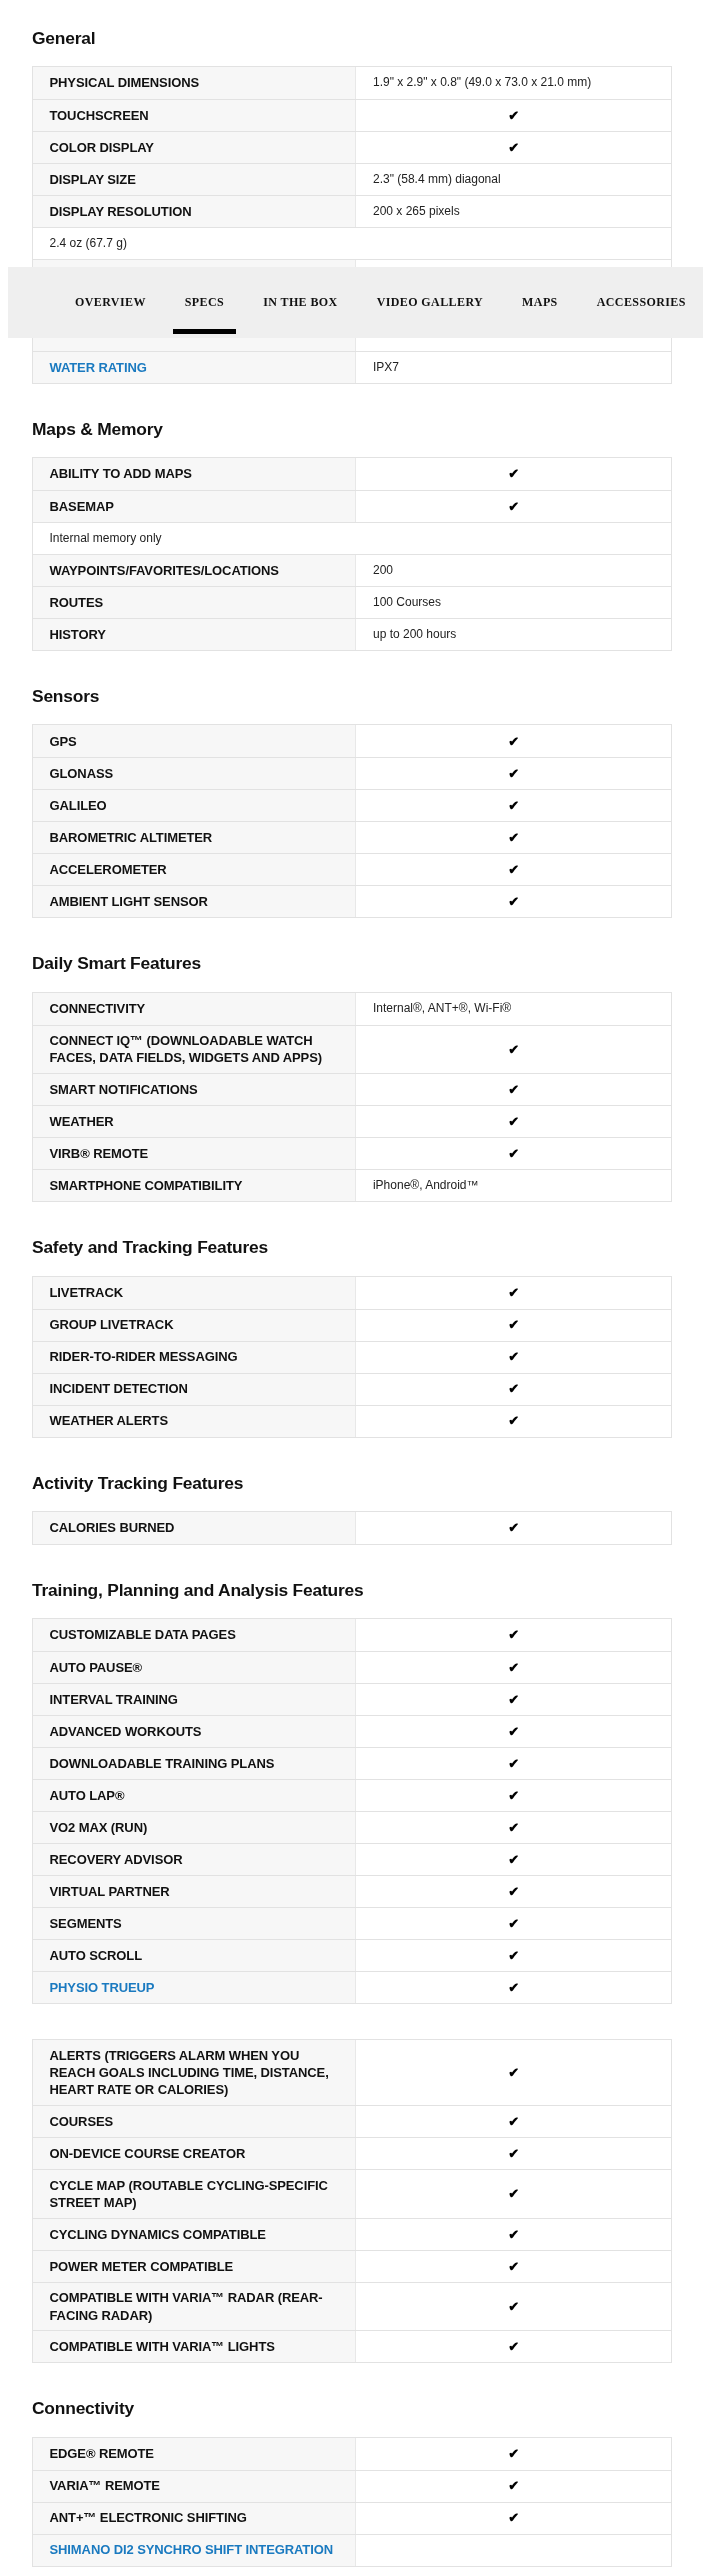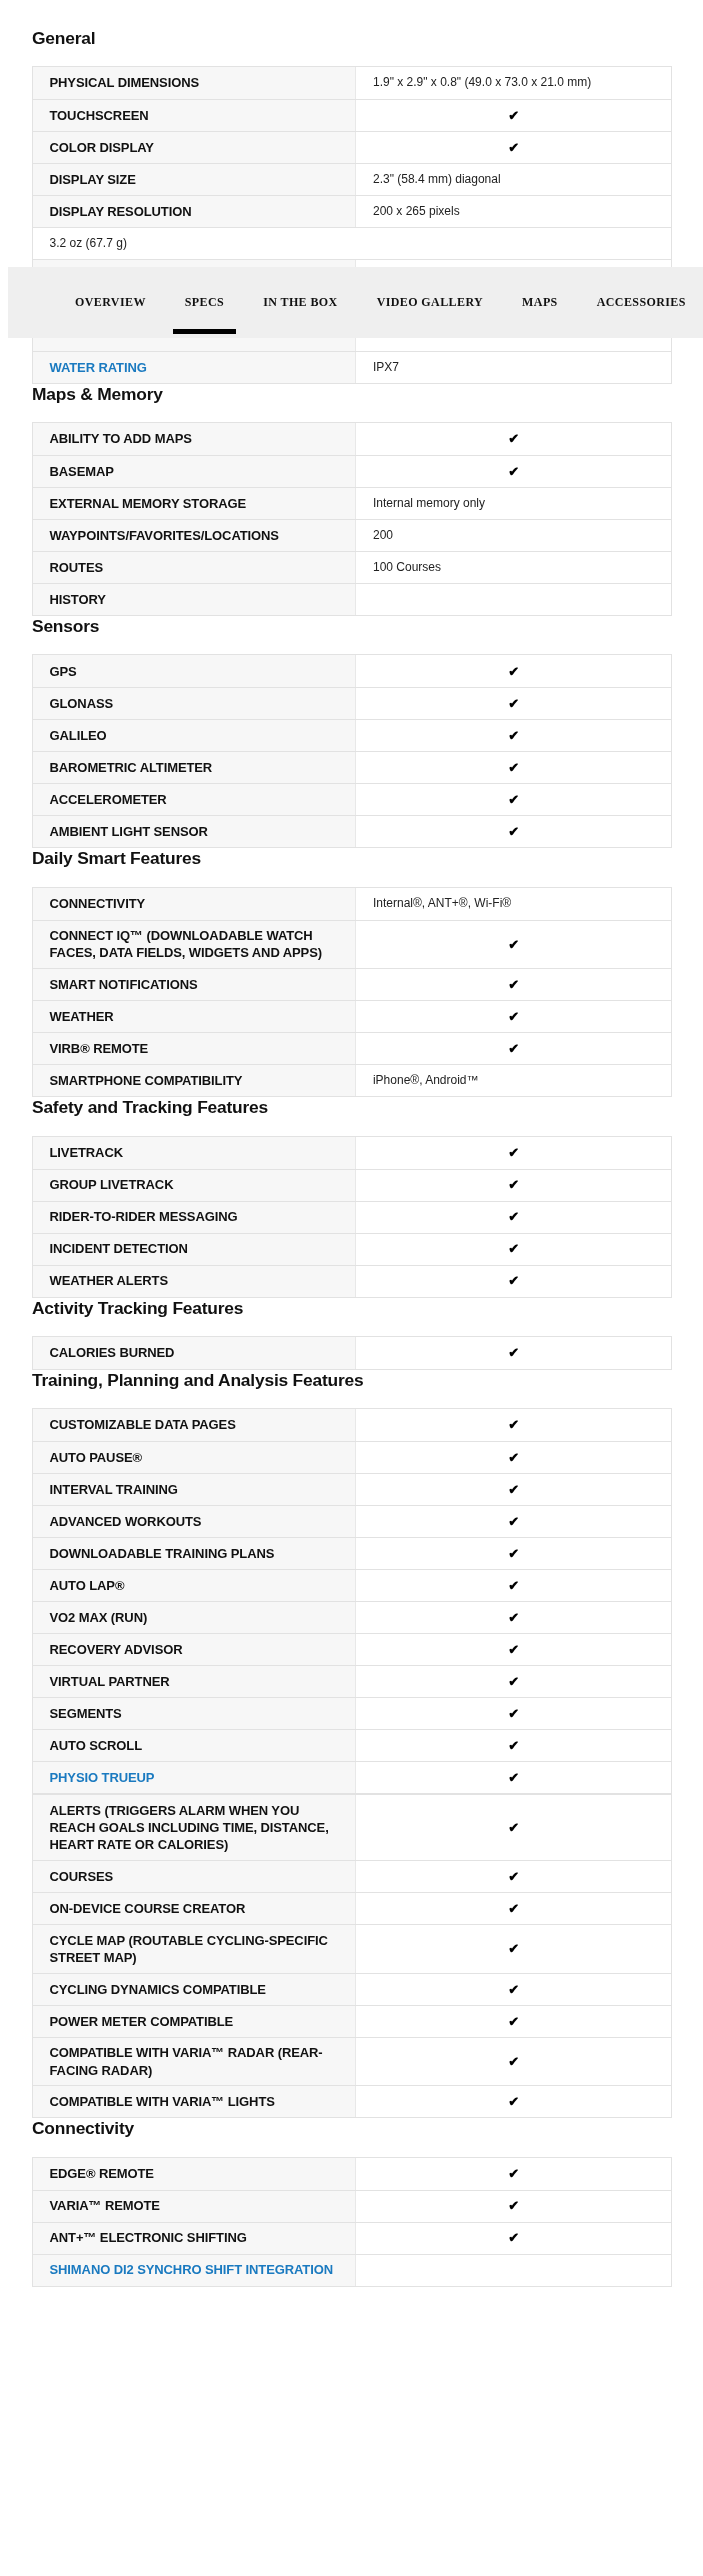--- a/index.html
+++ b/index.html
@@ -13,21 +13,21 @@
   }
   .page {
     position: relative;
     width: 704px;
     height: 2576px;
     border-radius: 6px;
   }
   .content {
     padding: 27.5px 32px 0 32px;
   }
-  .spec-section { }
+  .spec-section { margin-top: 35px; }
   .spec-section:first-child { margin-top: 0; }
   .section-title {
     font-size: 17.4px;
     line-height: 20px;
     font-weight: bold;
     color: #111;
     letter-spacing: -0.2px;
     margin: 0 0 18.3px 0;
   }
   .spec-table {
@@ -144,21 +144,21 @@
     <div class="spec-label">DISPLAY SIZE</div>
     <div class="spec-value">2.3" (58.4 mm) diagonal</div>
   </div>
 
   <div class="spec-row">
     <div class="spec-label">DISPLAY RESOLUTION</div>
     <div class="spec-value">200 x 265 pixels</div>
   </div>
 
   <div class="spec-row">
-    <div class="spec-value">3.2 oz (67.7 g)</div>
+    <div class="spec-value">2.4 oz (67.7 g)</div>
   </div>
 
   <div class="spec-row obscured">
     <div class="spec-label"></div>
     <div class="spec-value"></div>
   </div>
 
   <div class="spec-row">
     <div class="spec-label link">WATER RATING</div>
     <div class="spec-value">IPX7</div>
@@ -177,36 +177,36 @@
   </div>
 
   <div class="spec-row">
     <div class="spec-label">BASEMAP</div>
     <div class="spec-value check">
               <span class="check-glyph">✔</span>
             </div>
   </div>
 
   <div class="spec-row">
-    <div class="spec-label">EXTERNAL MEMORY STORAGE</div>
     <div class="spec-value">Internal memory only</div>
   </div>
 
   <div class="spec-row">
     <div class="spec-label">WAYPOINTS/FAVORITES/LOCATIONS</div>
     <div class="spec-value">200</div>
   </div>
 
   <div class="spec-row">
     <div class="spec-label">ROUTES</div>
     <div class="spec-value">100 Courses</div>
   </div>
 
   <div class="spec-row">
     <div class="spec-label">HISTORY</div>
+    <div class="spec-value">up to 200 hours</div>
   </div>
 </div>
   </section>
 
   <section class="spec-section">
     <h2 class="section-title">Sensors</h2>
     <div class="spec-table">
   <div class="spec-row">
     <div class="spec-label">GPS</div>
     <div class="spec-value check">

